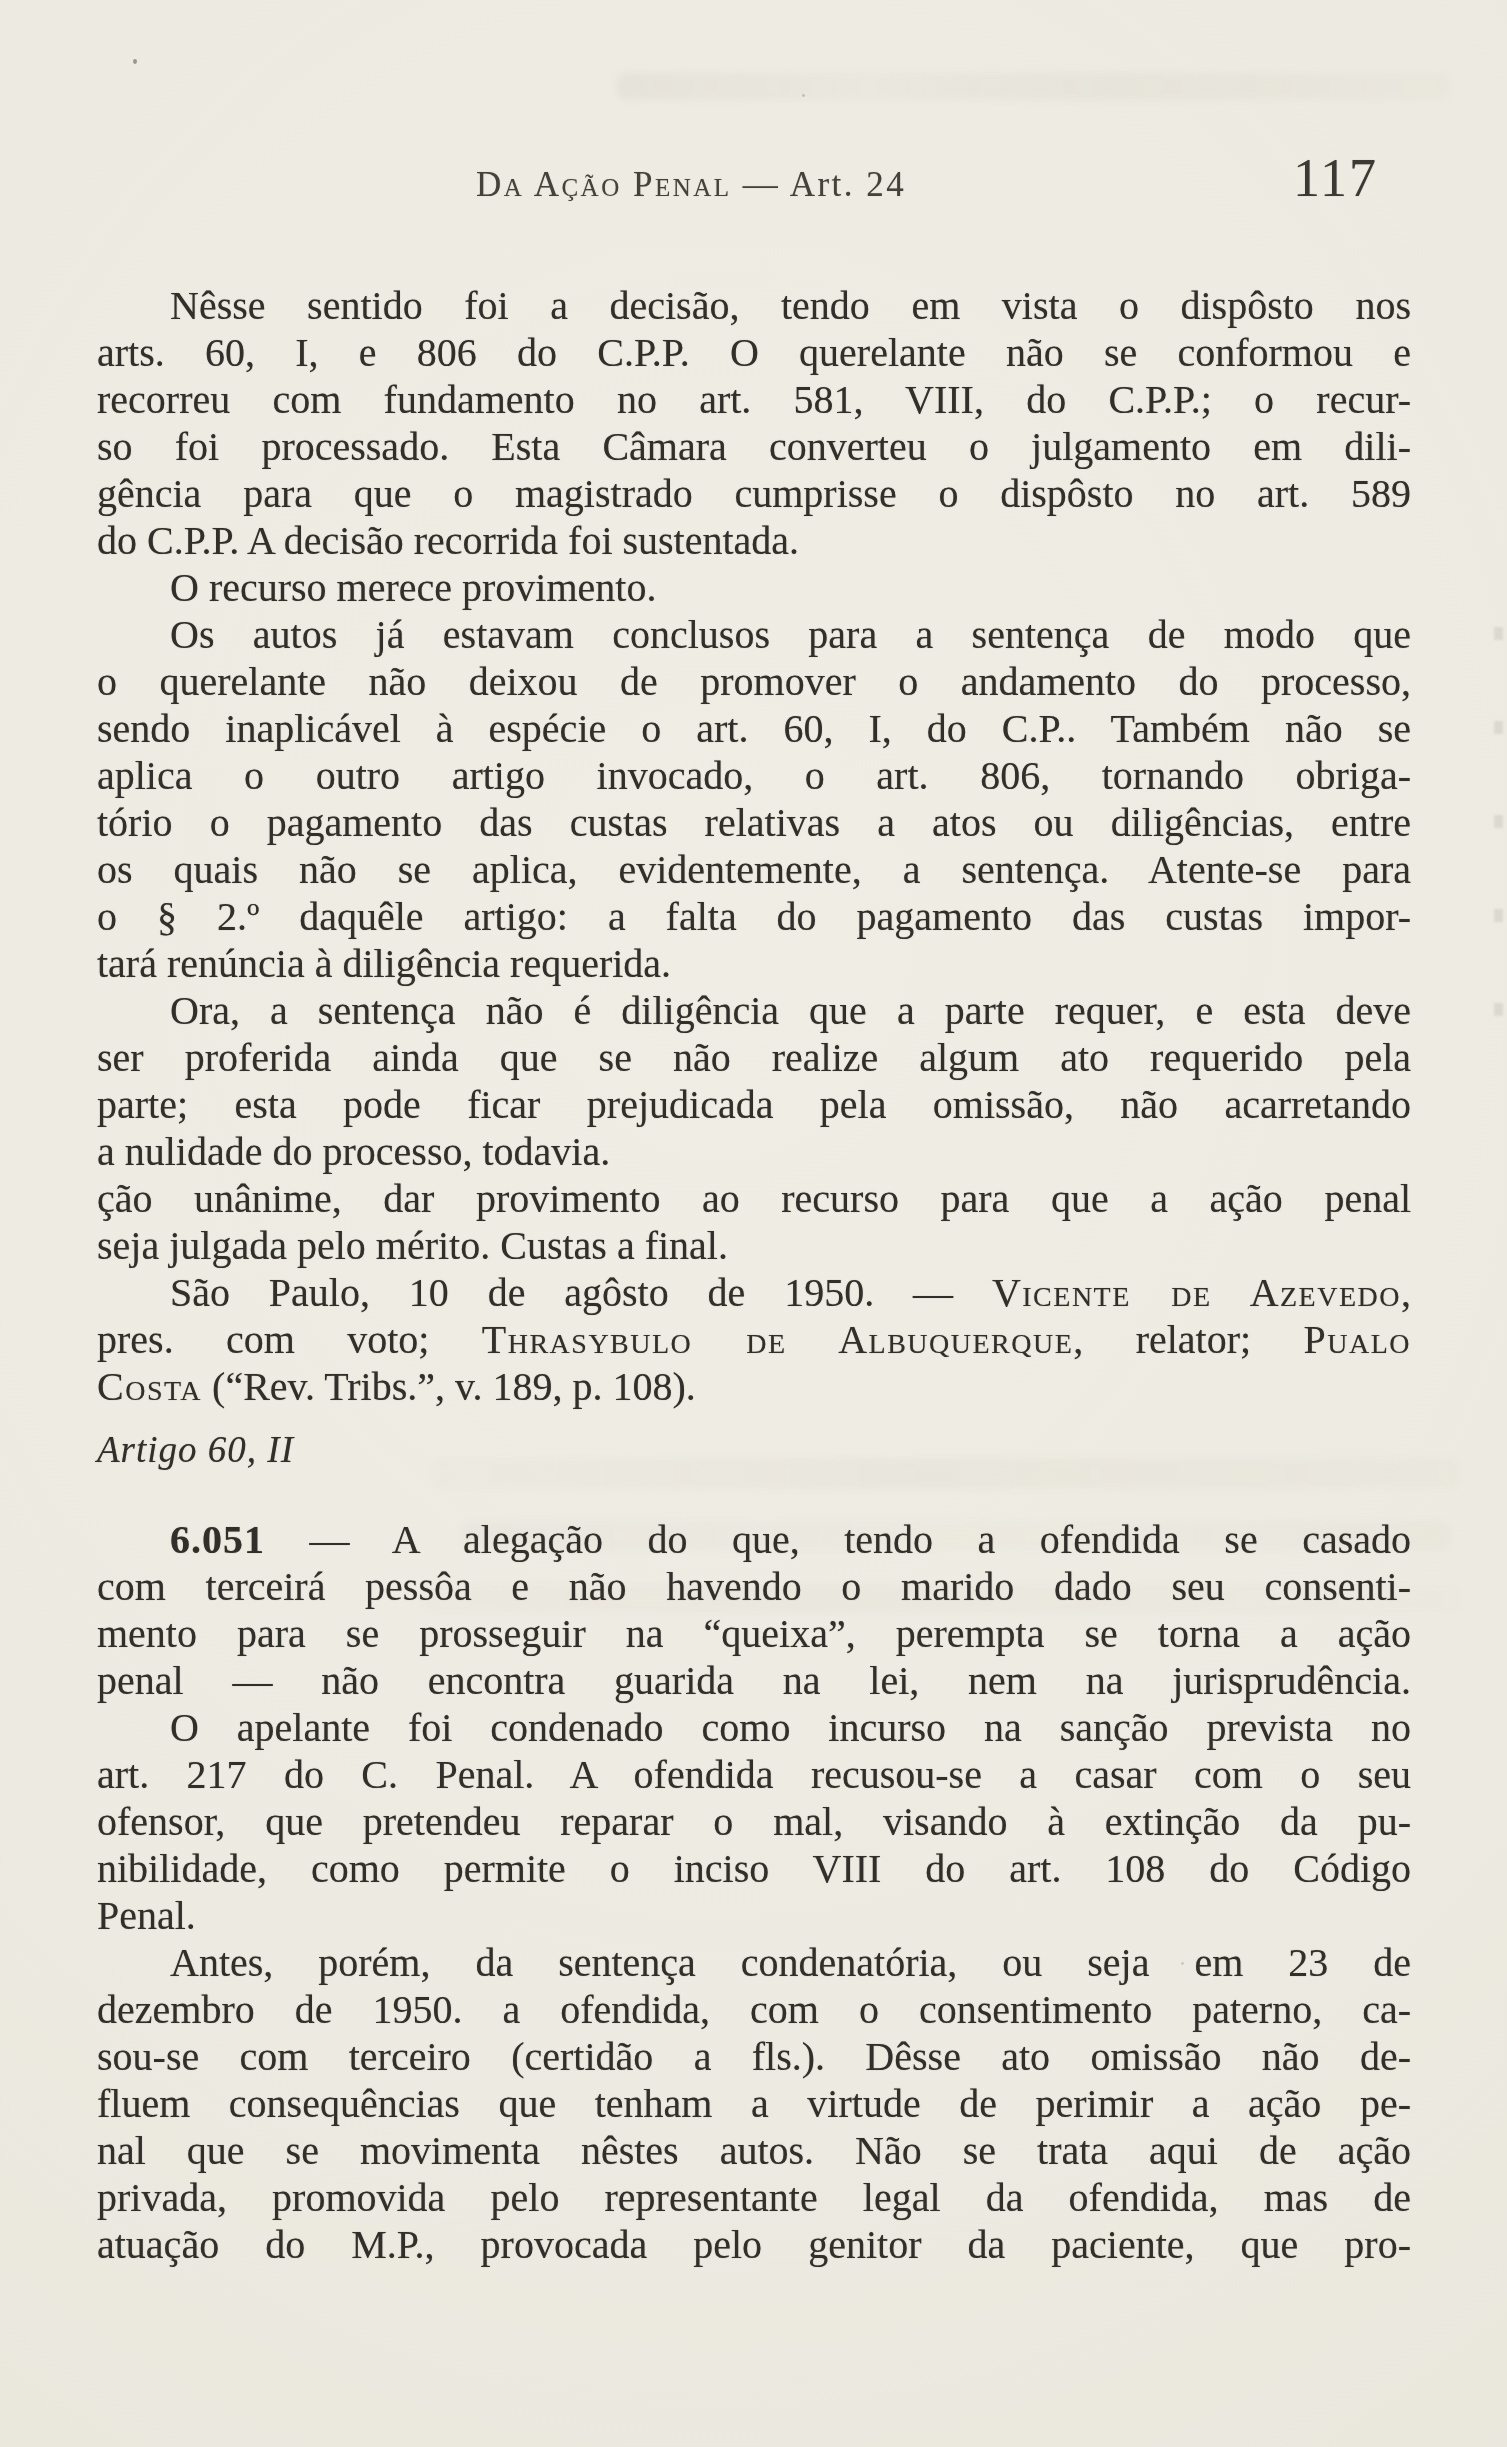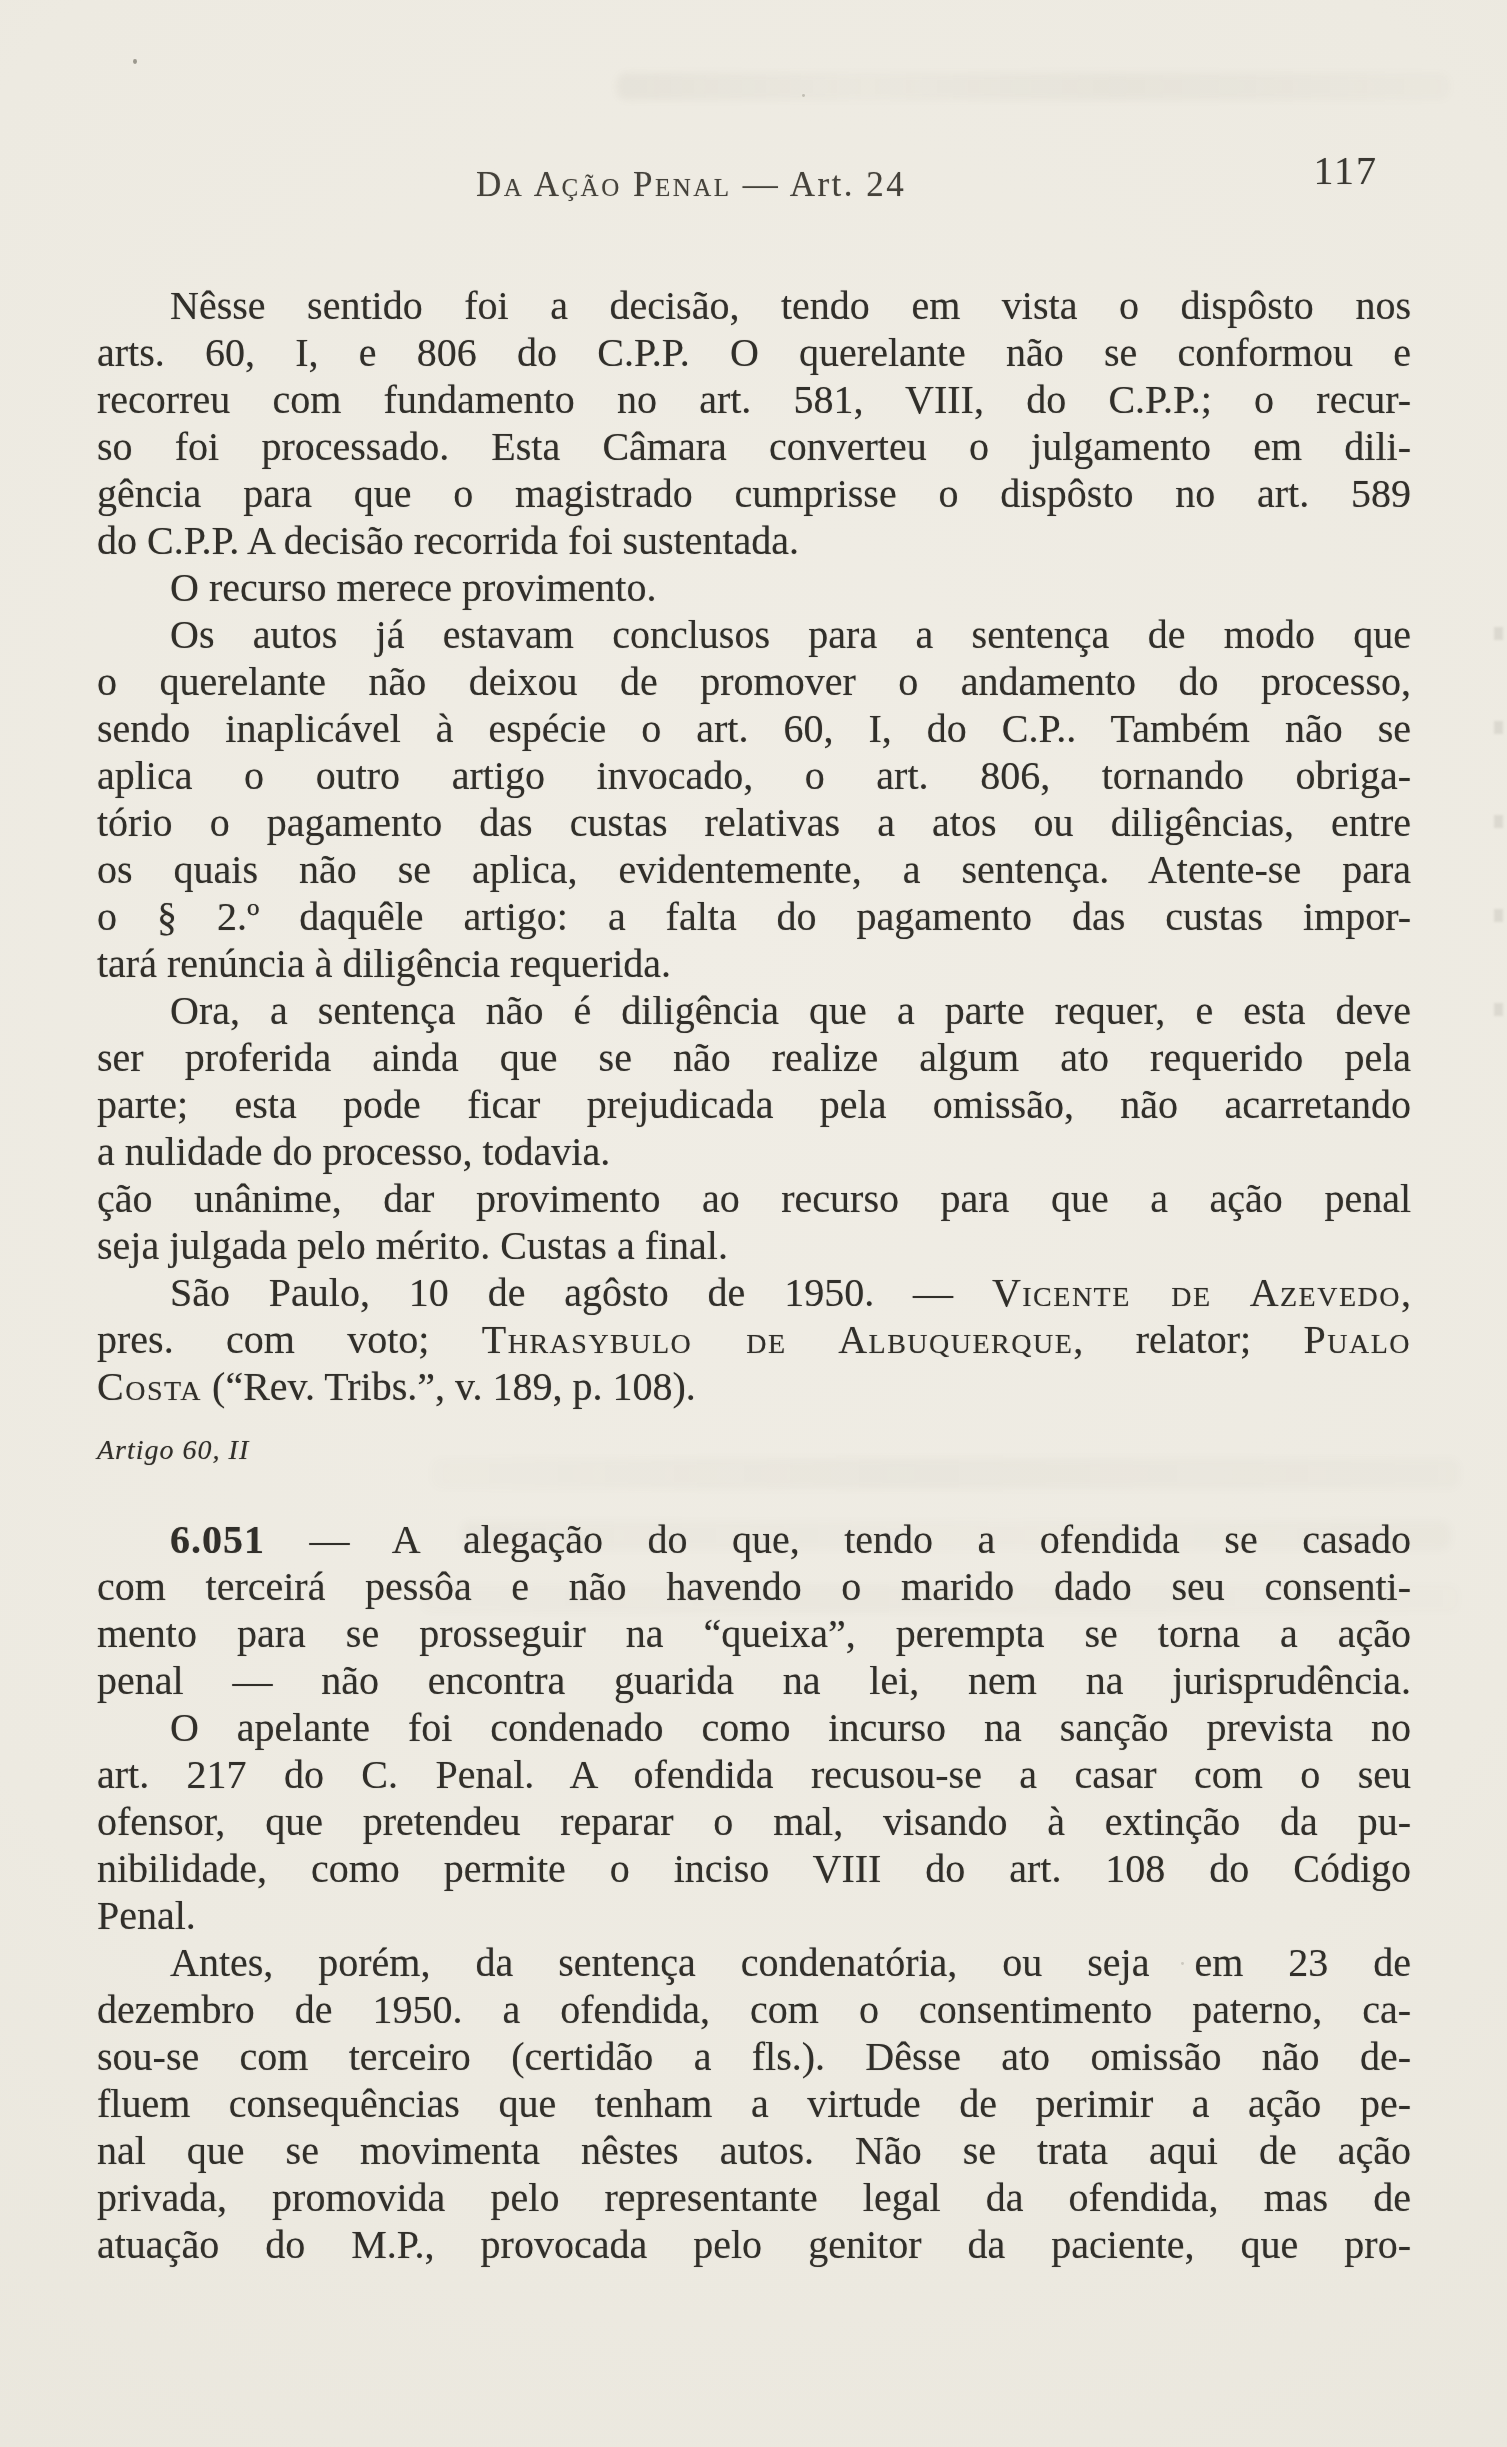--- a/index.html
+++ b/index.html
@@ -18,37 +18,37 @@
 
   
   .running-title {
     position:absolute; top:165px; left:476px;
     font-size:35px; letter-spacing:2.5px; color:#45423b; white-space:nowrap;
     text-shadow:0 0 1px rgba(60,57,50,.35);
   }
   .running-title .sc-title { font-variant:small-caps; }
   .folio {
     position:absolute; top:147px; right:129px;
-    font-size:40px; letter-spacing:2px; color:#3b3933;
+    font-size:54px; letter-spacing:2px; color:#3b3933;
     text-shadow:0 0 1px rgba(60,57,50,.4);
   }
 
   
   .text-block {
     position:absolute; top:282px; left:97px; width:1314px;
     font-size:40px; line-height:47px;
     text-shadow:0 0 1px rgba(49,47,42,.45);
     font-family:Liberation Serif, serif;
   }
   .para { margin:0; }
   .line { text-align:justify; text-align-last:justify; }
   .line.short { text-align-last:left; }
   .line.first { text-indent:73px; }
   .heading {
-    font-style:italic; font-size:28px; line-height:47px;
+    font-style:italic; font-size:37px; line-height:47px;
     letter-spacing:1px; margin-top:15.7px; margin-bottom:43px;
   }
   .sc { font-variant:small-caps; letter-spacing:1.5px; }
   .b  { font-weight:bold; letter-spacing:1px; }
 
   
   .ghost { position:absolute; filter:blur(3.9px); border-radius:9.8px; pointer-events:none; }
   .ghost-top  { top:73px;   left:617px; width:833px;  height:27.4px; opacity:.5;
     background:linear-gradient(90deg, rgba(125,120,104,.14), rgba(125,120,104,.06) 30%,
       rgba(125,120,104,.12) 60%, rgba(125,120,104,.05)); }

